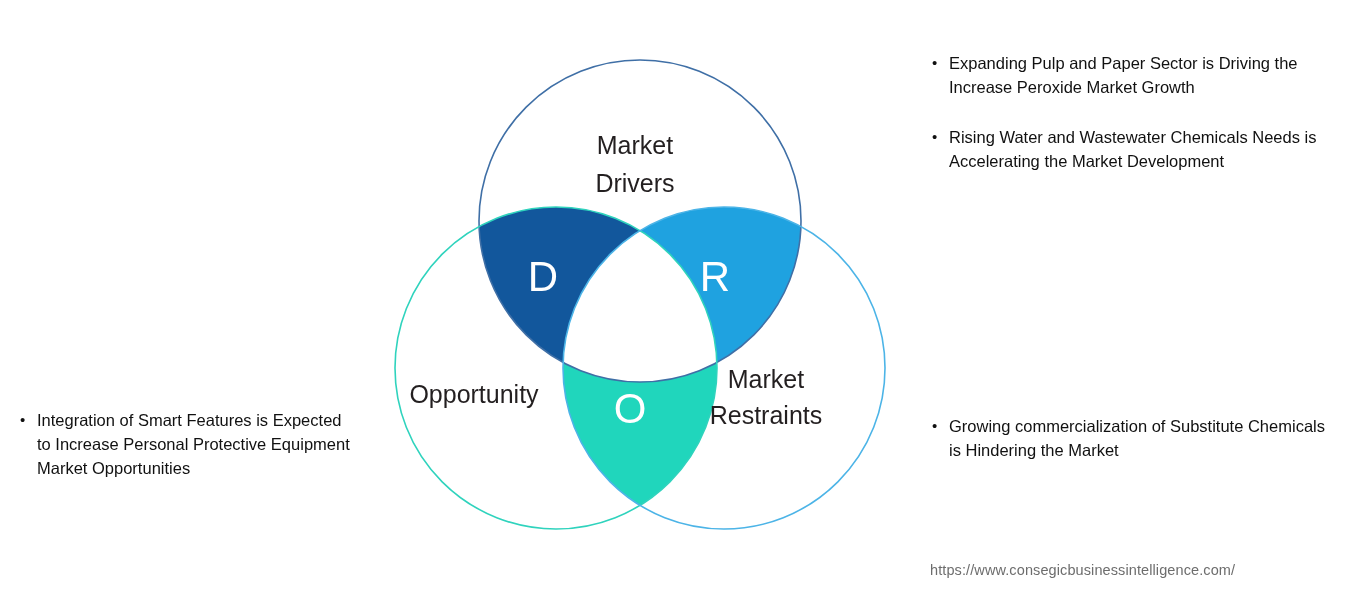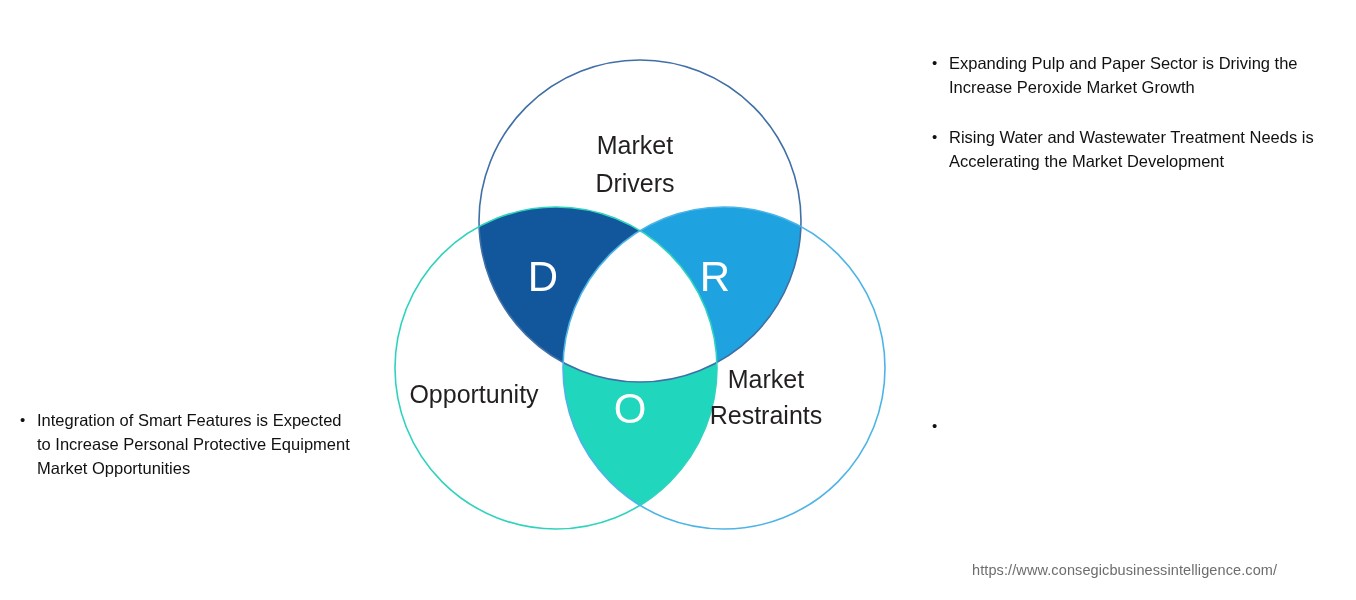--- a/index.html
+++ b/index.html
@@ -83,21 +83,21 @@
     line-height: 1.45;
     color: #111111;
   }
 
   #note-drivers  { left: 930px; top: 52px;  width: 400px; }
   #note-restraints { left: 930px; top: 415px; width: 400px; }
   #note-opportunity { left: 18px;  top: 409px; width: 340px; }
 
   .source-url {
     position: absolute;
-    left: 972px;
+    left: 930px;
     top: 562px;
     font-size: 14.5px;
     color: #6d6d6d;
     letter-spacing: 0.1px;
     white-space: nowrap;
   }
 </style>
 </head>
 <body>
 
@@ -174,29 +174,30 @@
   </div>
 
   <div class="note" id="note-drivers">
     <ul>
       <li>
         <span class="bullet-dot">•</span>
         <span>Expanding Pulp and Paper Sector is Driving the Increase Peroxide Market Growth</span>
       </li>
       <li>
         <span class="bullet-dot">•</span>
-        <span>Rising Water and Wastewater Treatment Needs is Accelerating the Market Development</span>
+        <span>Rising Water and Wastewater Chemicals Needs is Accelerating the Market Development</span>
       </li>
     </ul>
   </div>
 
   <div class="note" id="note-restraints">
     <ul>
       <li>
         <span class="bullet-dot">•</span>
+        <span>Growing commercialization of Substitute Chemicals is Hindering the Market</span>
       </li>
     </ul>
   </div>
 
   <div class="note" id="note-opportunity">
     <ul>
       <li>
         <span class="bullet-dot">•</span>
         <span>Integration of Smart Features is Expected to Increase Personal Protective Equipment Market Opportunities</span>
       </li>

